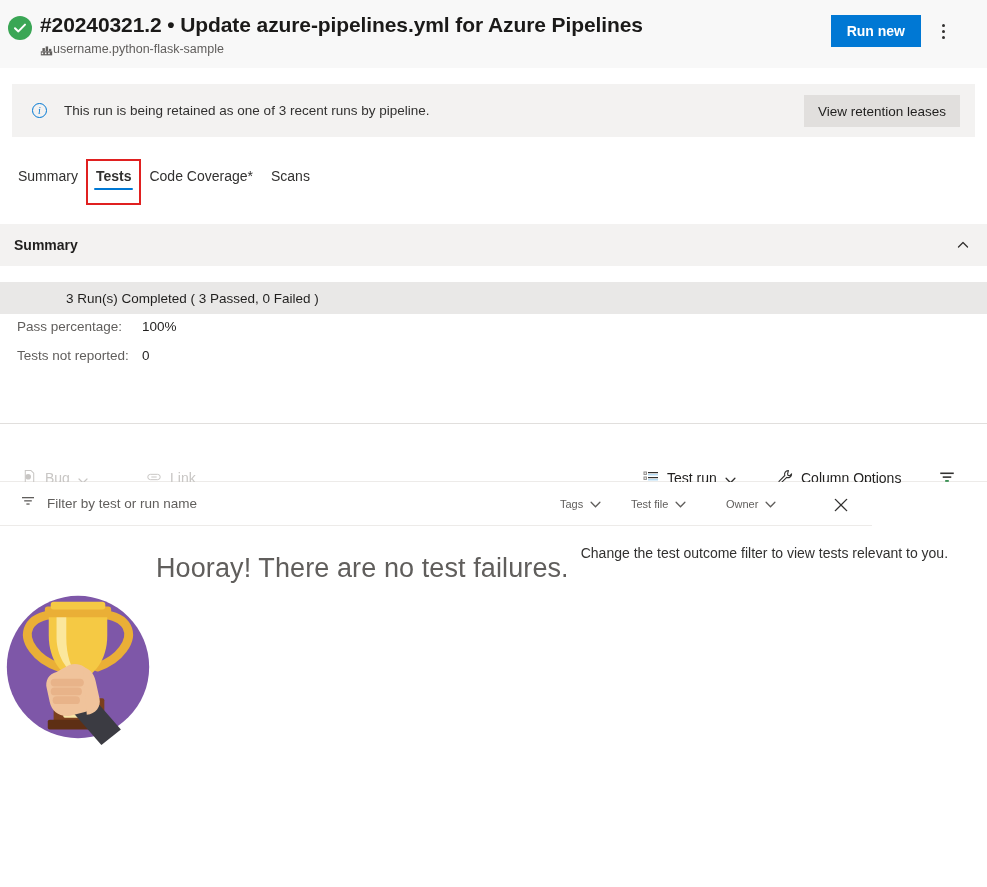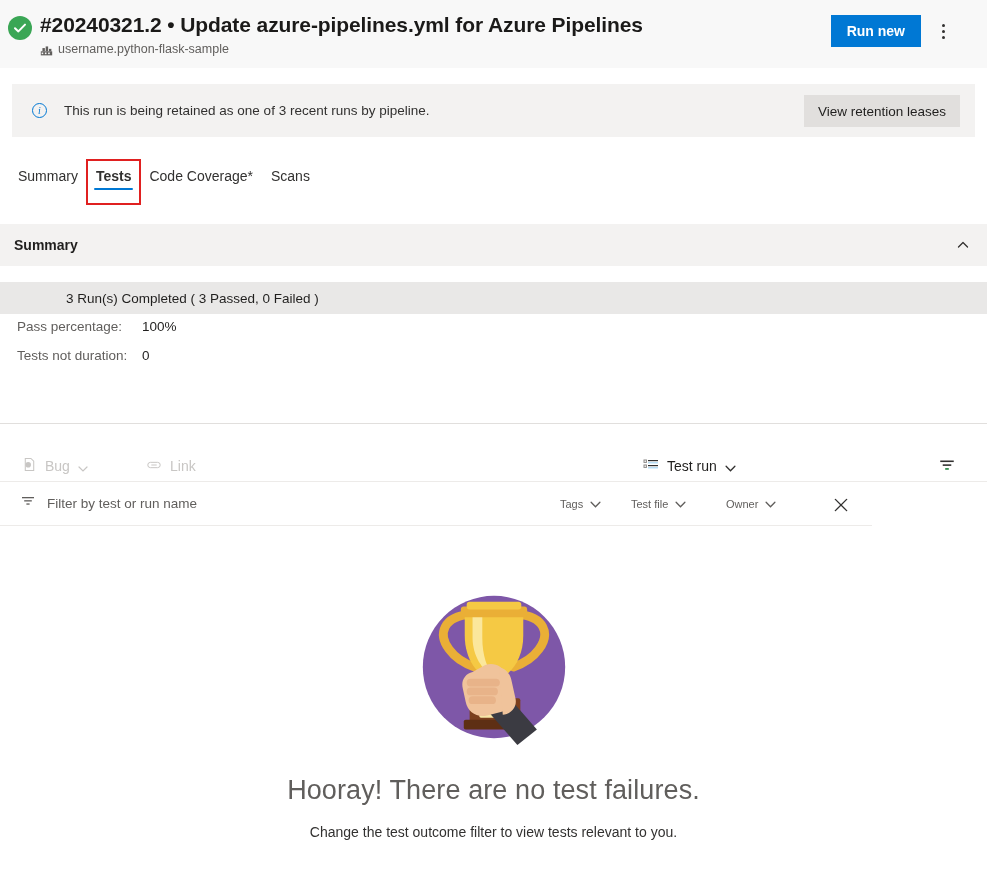--- a/index.html
+++ b/index.html
@@ -23,21 +23,21 @@
   }
   .hdr-check svg { position: absolute; left: 5px; top: 5px; }
   .hdr-title {
     position: absolute; left: 40px; top: 13px;
     font-size: 21px; font-weight: 600; color: #1b1a19;
     letter-spacing: -0.1px; white-space: nowrap;
   }
   .hdr-sub {
     position: absolute; left: 40px; top: 42px;
     font-size: 12.5px; color: #605e5c; white-space: nowrap;
-    display: flex; align-items: center; gap: 5px;
+    display: flex; align-items: center; 
   }
   .pipeline-icon { display: inline-block; width: 13px; height: 13px; position: relative; top: 1px; }
   .run-new-btn {
     position: absolute; right: 66px; top: 15px;
     background: #0078d4; color: #ffffff; border: none;
     font-family: inherit; font-size: 14px; font-weight: 600;
     padding: 0 16px; height: 32px; line-height: 32px; cursor: pointer;
   }
   .more-btn {
     position: absolute; right: 28px; top: 15px;
@@ -110,21 +110,21 @@
   .stat-label { width: 125px; color: #605e5c; }
   .stat-value { color: #201f1e; }
 
   
   .toolbar {
     position: absolute; left: 0; top: 438px; width: 987px; height: 44px;
     background: #ffffff; border-bottom: 1px solid #edebe9;
   }
   .tb-item {
     position: absolute; display: flex; align-items: center; gap: 8px;
-    height: 32px; top: 12px; font-size: 14px; cursor: pointer; color: #201f1e;
+    height: 32px; top: 24px; font-size: 14px; cursor: pointer; color: #201f1e;
   }
   .tb-item.disabled { color: #c8c6c4; cursor: default; }
   .chev { width: 10px; height: 10px; display: inline-block; }
 
   .filterbar {
     position: absolute; left: 0; top: 482px; width: 872px; height: 44px;
     background: #ffffff; border-bottom: 1px solid #edebe9;
   }
   .filter-input-wrap {
     position: absolute; left: 20px; top: 11px; display: flex; align-items: center; gap: 11px;
@@ -134,27 +134,27 @@
     position: absolute; top: 9px; height: 26px; display: flex; align-items: center;
     gap: 7px; font-size: 11px; color: #605e5c; cursor: pointer; padding: 0 4px;
   }
   .fb-close {
     position: absolute; right: 22px; top: 14px; width: 18px; height: 18px; cursor: pointer;
   }
 
   
   .empty {
     position: absolute; left: 0; top: 527px; width: 987px; height: 292px;
-    background: #ffffff; display: flex; flex-direction: column; align-items: center;
+    background: #ffffff; display: flex; flex-direction: row; align-items: flex-start;
   }
   .trophy-wrap { margin-top: 62px; }
   .empty-title {
     margin-top: 26px; font-size: 27px; color: #605e5c; font-weight: 400; letter-spacing: 0.1px;
   }
-  .empty-sub { margin-top: 18px; font-size: 14px; color: #323130; }
+  .empty-sub { margin-top: 18px; font-size: 14px; color: #323130; margin-left: 12px; }
 </style>
 </head>
 <body>
 
 <div class="header">
   <div class="hdr-check">
     <svg width="14" height="14" viewBox="0 0 14 14">
         <path d="M2 7.2 L5.4 10.4 L12 3.6" stroke="#ffffff" stroke-width="2" fill="none" stroke-linecap="round" stroke-linejoin="round"></path>
       </svg>
   </div>
@@ -216,21 +216,21 @@
   </div>
   <div class="summary-runline">
     <span>3 Run(s) Completed ( 3 Passed, 0 Failed )</span>
   </div>
   <div class="stats">
     <div class="stat-row">
       <span class="stat-label">Pass percentage:</span>
       <span class="stat-value">100%</span>
     </div>
     <div class="stat-row">
-      <span class="stat-label">Tests not duration:</span>
+      <span class="stat-label">Tests not reported:</span>
       <span class="stat-value">0</span>
     </div>
   </div>
 </div>
 
 <div class="toolbar">
   <div class="tb-item disabled" style="left:22px;">
     <span>
       <svg width="15" height="15" viewBox="0 0 16 16">
         <path d="M3.5 1.5 h6 l3 3 v10 h-9 z" fill="none" stroke="#c8c6c4" stroke-width="1.1"></path>
@@ -264,20 +264,28 @@
         <rect x="5" y="10.2" width="10" height="1.2" fill="#a6d4f2"></rect>
       </svg>
     </span>
     <span>Test run</span>
     <span class="chev">
       <svg width="11" height="11" viewBox="0 0 10 10">
           <path d="M1 3 L5 7 L9 3" stroke="#323130" stroke-width="1.2" fill="none" stroke-linecap="round"></path>
         </svg>
     </span>
   </div>
+  <div class="tb-item" style="left:777px;">
+    <span>
+      <svg width="16" height="16" viewBox="0 0 16 16">
+        <path d="M11.4 1.6 a3.6 3.6 0 0 0 -3.6 4.9 L2 12.3 v1.9 h1.9 l5.8 -5.8 a3.6 3.6 0 0 0 4.9 -3.6 l-2 2 -1.6 -0.4 -0.4 -1.6 z" fill="none" stroke="#323130" stroke-width="1.1" stroke-linejoin="round"></path>
+      </svg>
+    </span>
+    <span>Column Options</span>
+  </div>
   <div class="tb-item" style="left:938px;">
     <span>
       <svg width="18" height="18" viewBox="0 0 16 16">
         <rect x="2" y="4" width="12" height="1.4" fill="#323130"></rect>
         <rect x="4.2" y="7.4" width="7.6" height="1.4" fill="#323130"></rect>
         <rect x="6.4" y="10.8" width="3.2" height="1.4" fill="#1a7f37"></rect>
       </svg>
     </span>
   </div>
 </div>

